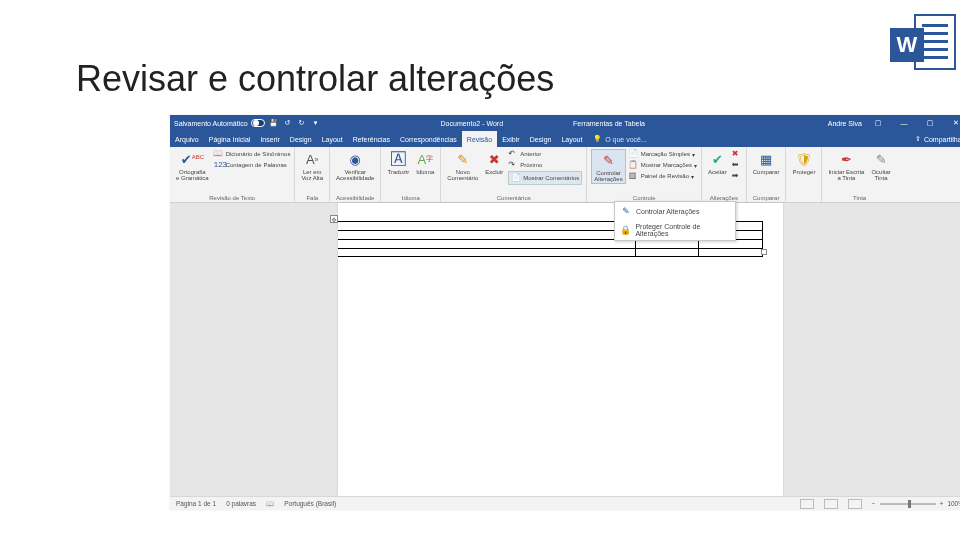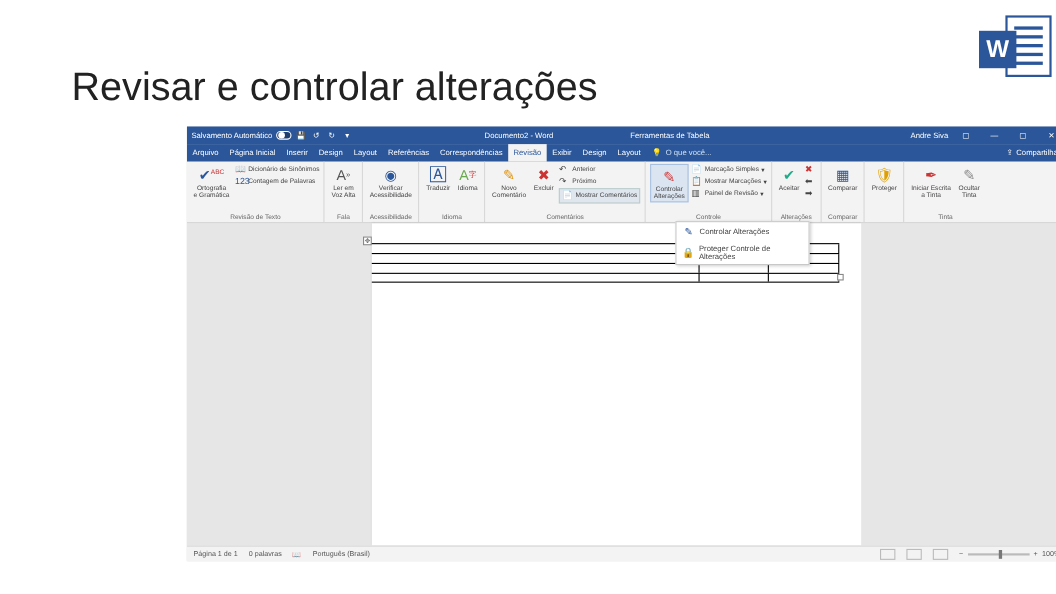--- a/index.html
+++ b/index.html
@@ -1,19 +1,19 @@
 <!DOCTYPE html>
 <html><head>
 <meta charset="utf-8">
 <style>
 * { margin: 0; padding: 0; box-sizing: border-box; }
 body { width: 960px; height: 540px; background: #fff; font-family: "Segoe UI", Arial, sans-serif; position: relative; overflow: hidden; }
 
 
-.slide-title { position: absolute; left: 65px; top: 58px; font-size: 36px; font-weight: 400; color: #222; }
+.slide-title { position: absolute; left: 76px; top: 58px; font-size: 36px; font-weight: 400; color: #222; }
 
 
 .word-logo { position: absolute; right: 4px; top: 14px; width: 66px; height: 62px; }
 .word-logo .sheet { position: absolute; right: 0; top: 0; width: 42px; height: 56px; background: #fff; border: 2px solid #2b579a; }
 .word-logo .sheet .line { position: absolute; left: 6px; right: 6px; height: 3px; background: #2b579a; }
 .word-logo .sheet .l1 { top: 8px; } .word-logo .sheet .l2 { top: 16px; }
 .word-logo .sheet .l3 { top: 24px; } .word-logo .sheet .l4 { top: 32px; }
 .word-logo .sheet .l5 { top: 40px; }
 .word-logo .badge { position: absolute; left: 0; top: 14px; width: 34px; height: 34px; background: #2b579a; color: #fff; display: flex; align-items: center; justify-content: center; font-weight: 700; font-size: 22px; }
 

